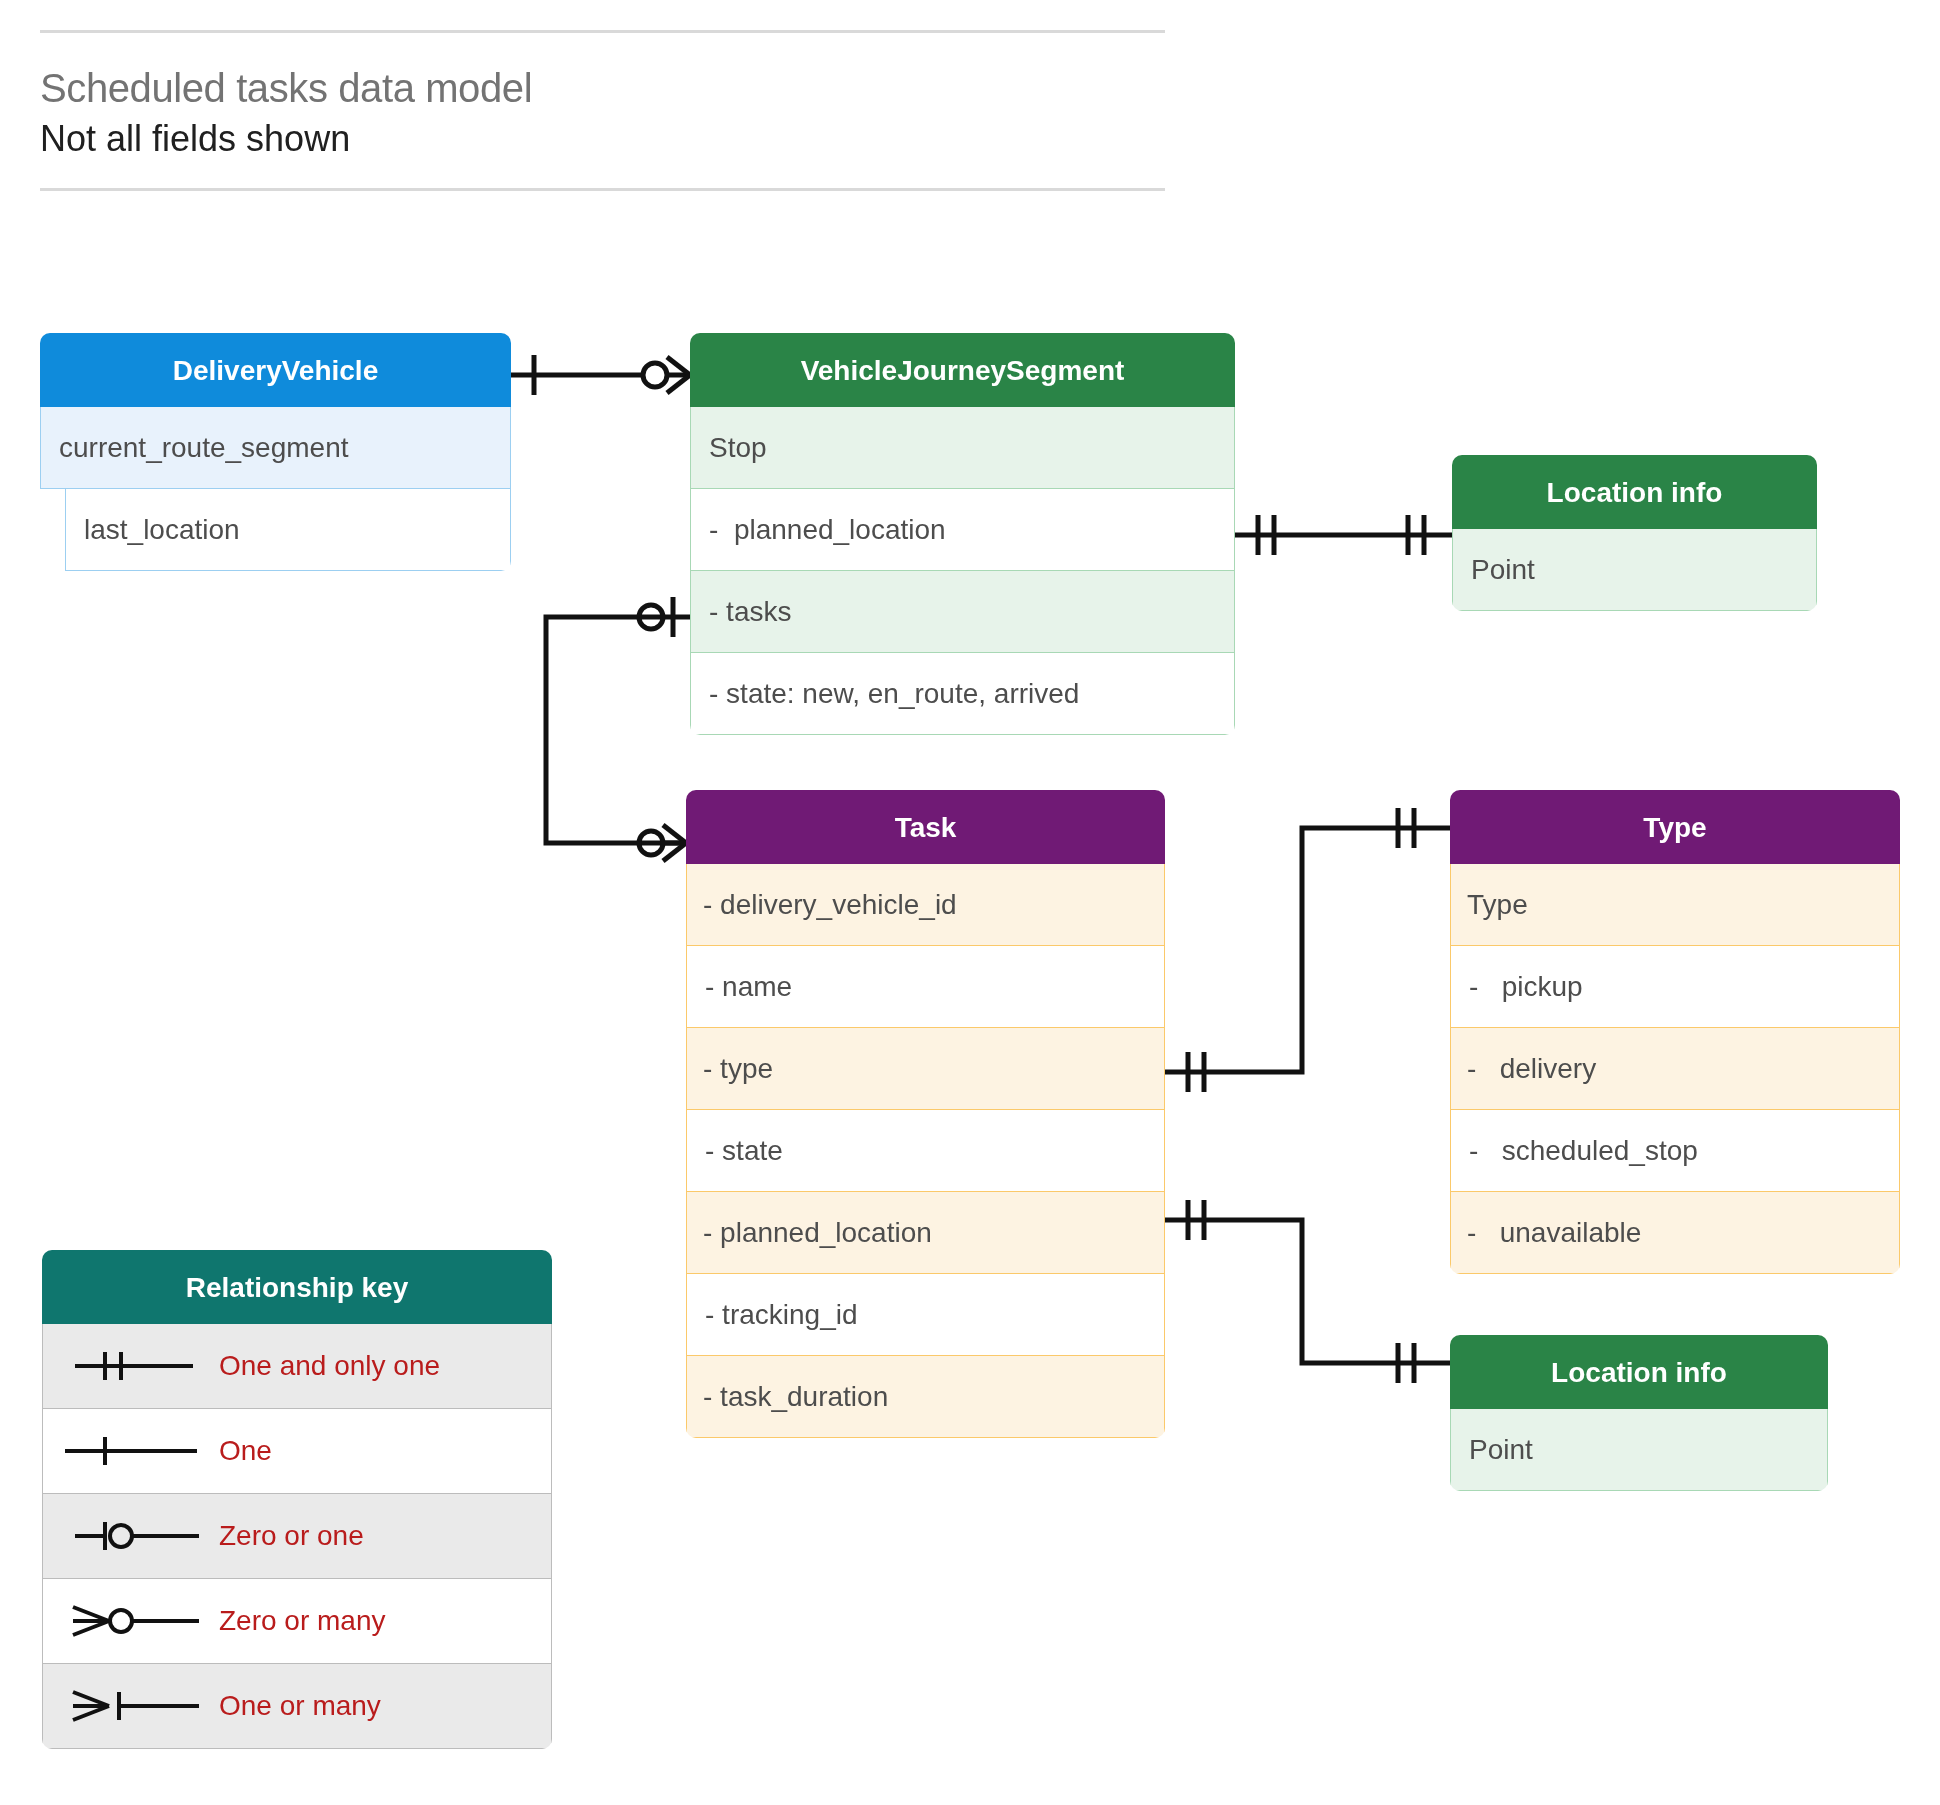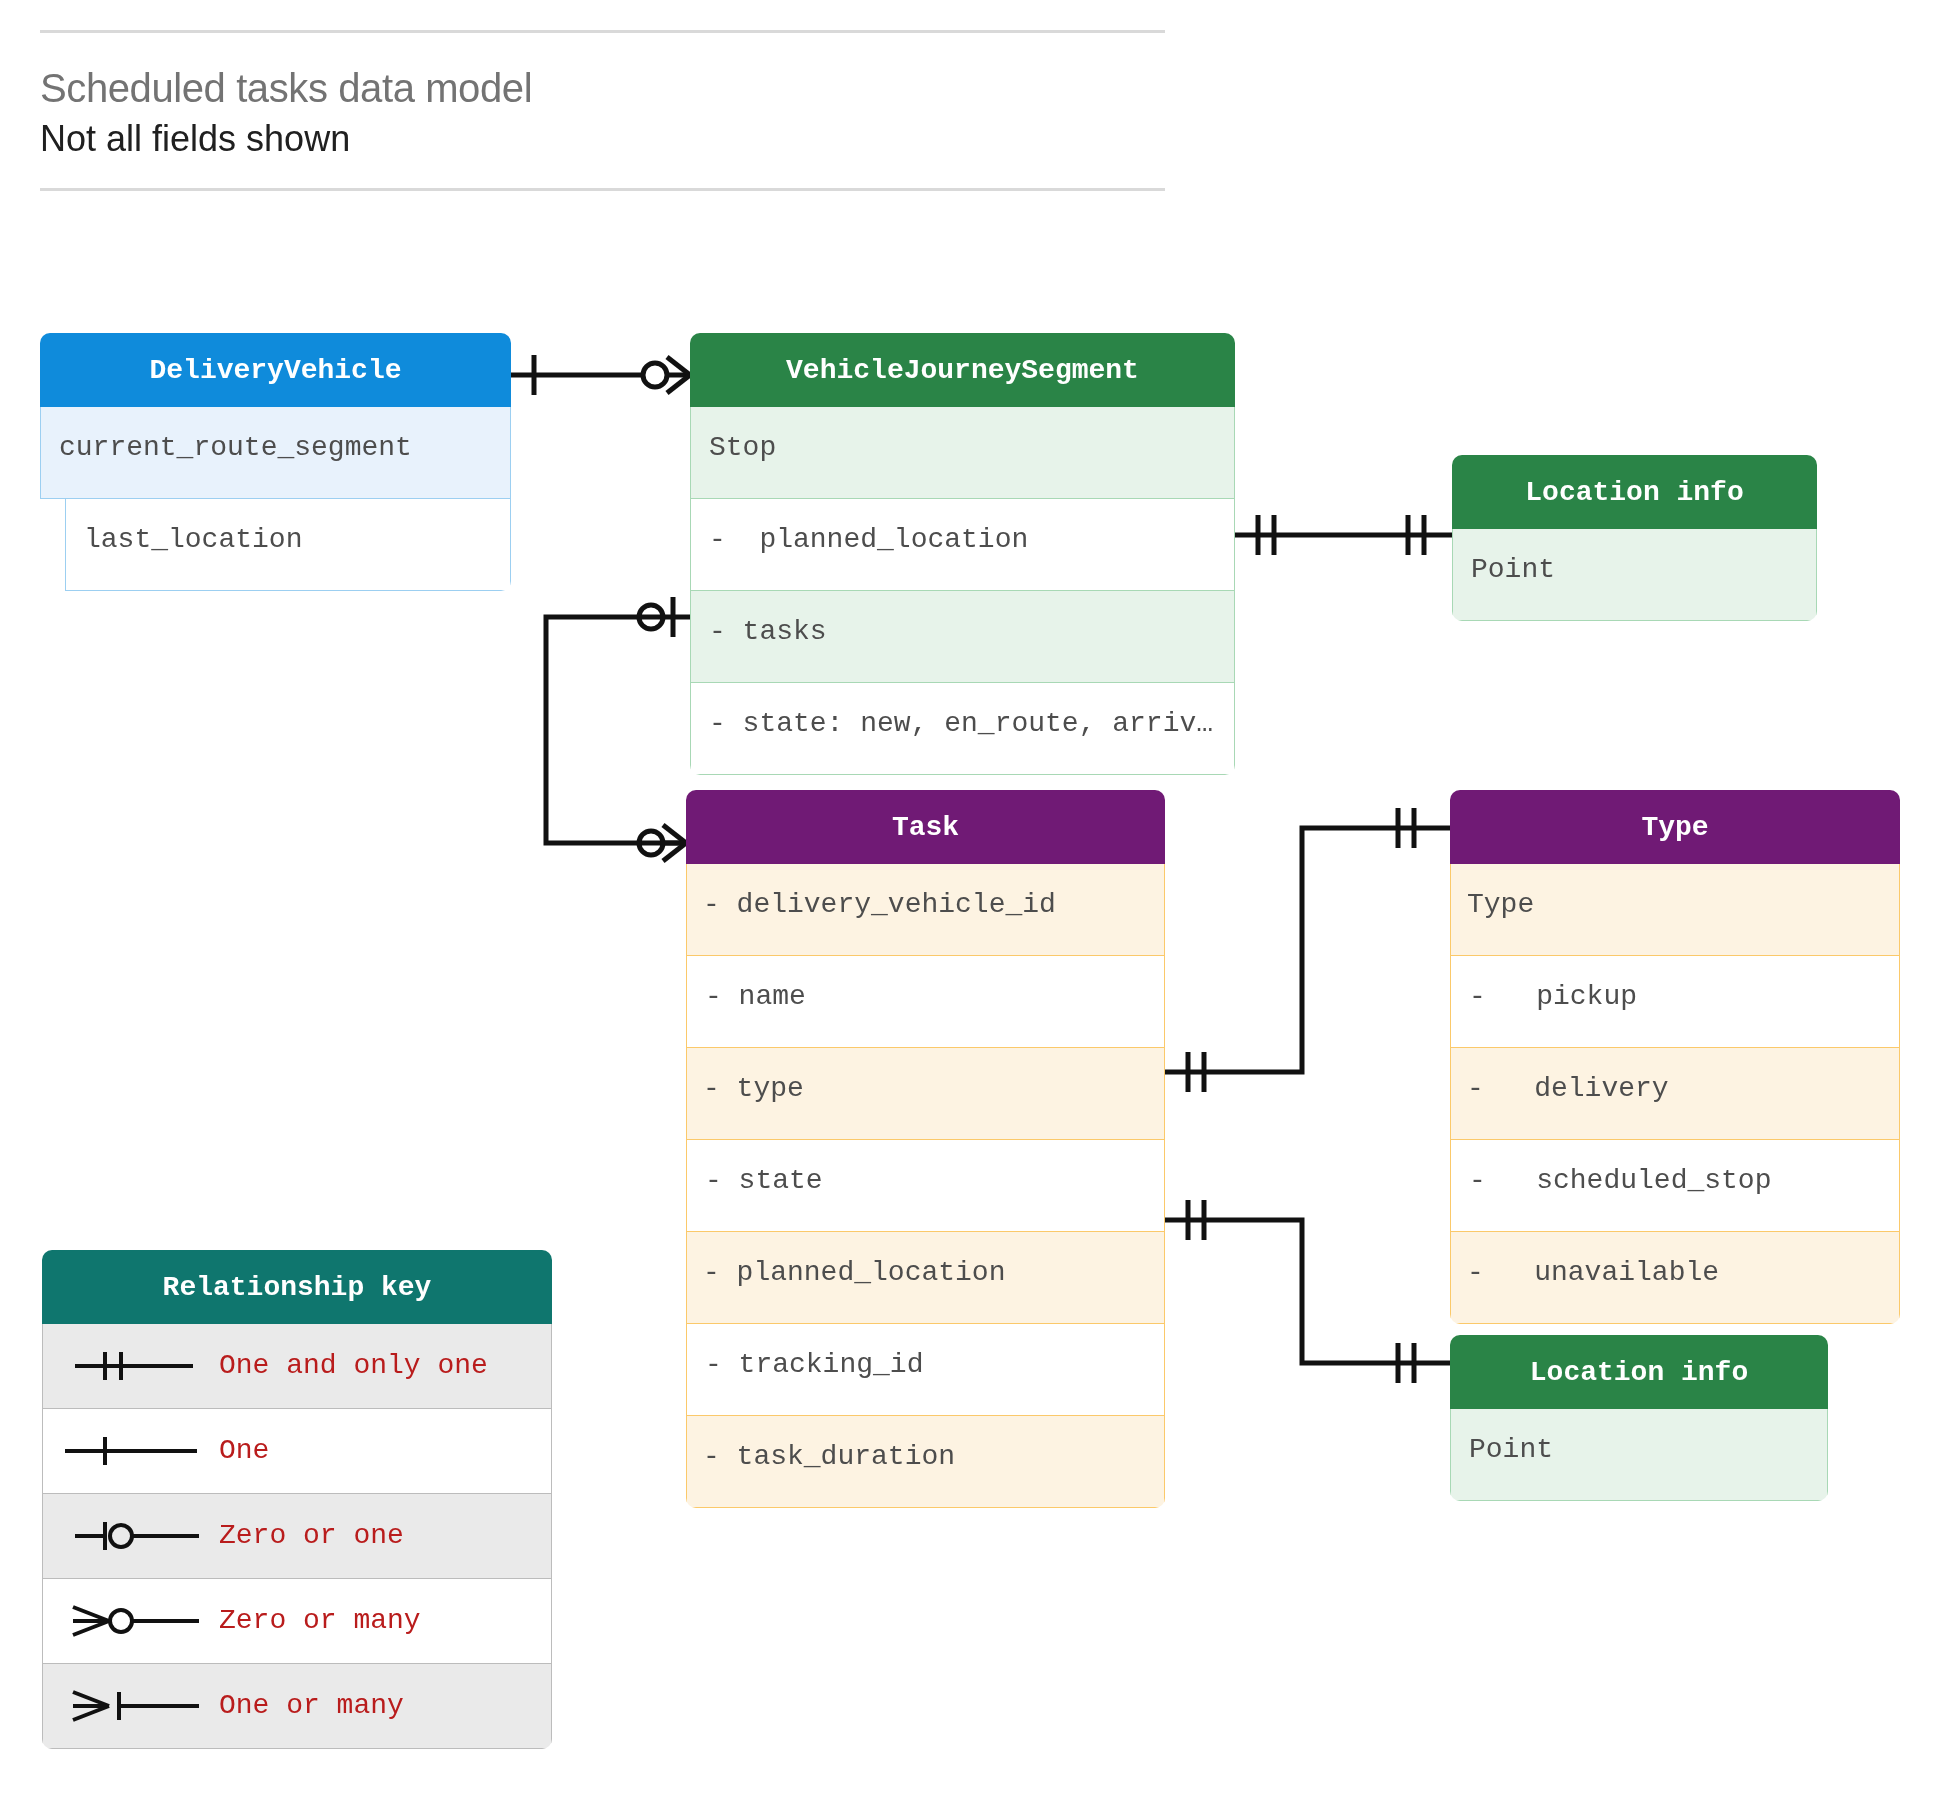--- a/index.html
+++ b/index.html
@@ -51,40 +51,39 @@
     height: 1805px;
     pointer-events: none;
   }
 
   
   .entity {
     position: absolute;
     box-sizing: border-box;
     border-radius: 10px;
     overflow: hidden;
-    font-family: Liberation Mono, monospace;
   }
   .entity-header {
     text-align: center;
     font-size: 28px;
     font-weight: bold;
     color: #ffffff;
     line-height: 1;
     padding: 24px 10px 22px 10px;
     box-sizing: border-box;
   }
   .entity-rows {
     display: block;
   }
   .entity-row {
     box-sizing: border-box;
     font-size: 28px;
     color: #4d4d4d;
     padding: 0 18px;
-    height: 92px;
+    height: 82px;
     line-height: 82px;
     white-space: pre;
     overflow: hidden;
     text-overflow: ellipsis;
   }
 
   
   .theme-blue .entity-header { background: #0f8bdb; }
   .theme-blue .entity-row { border: 1px solid #9ccff1; border-top: none; }
   .theme-blue .entity-row.alt { background: #e8f2fc; }

